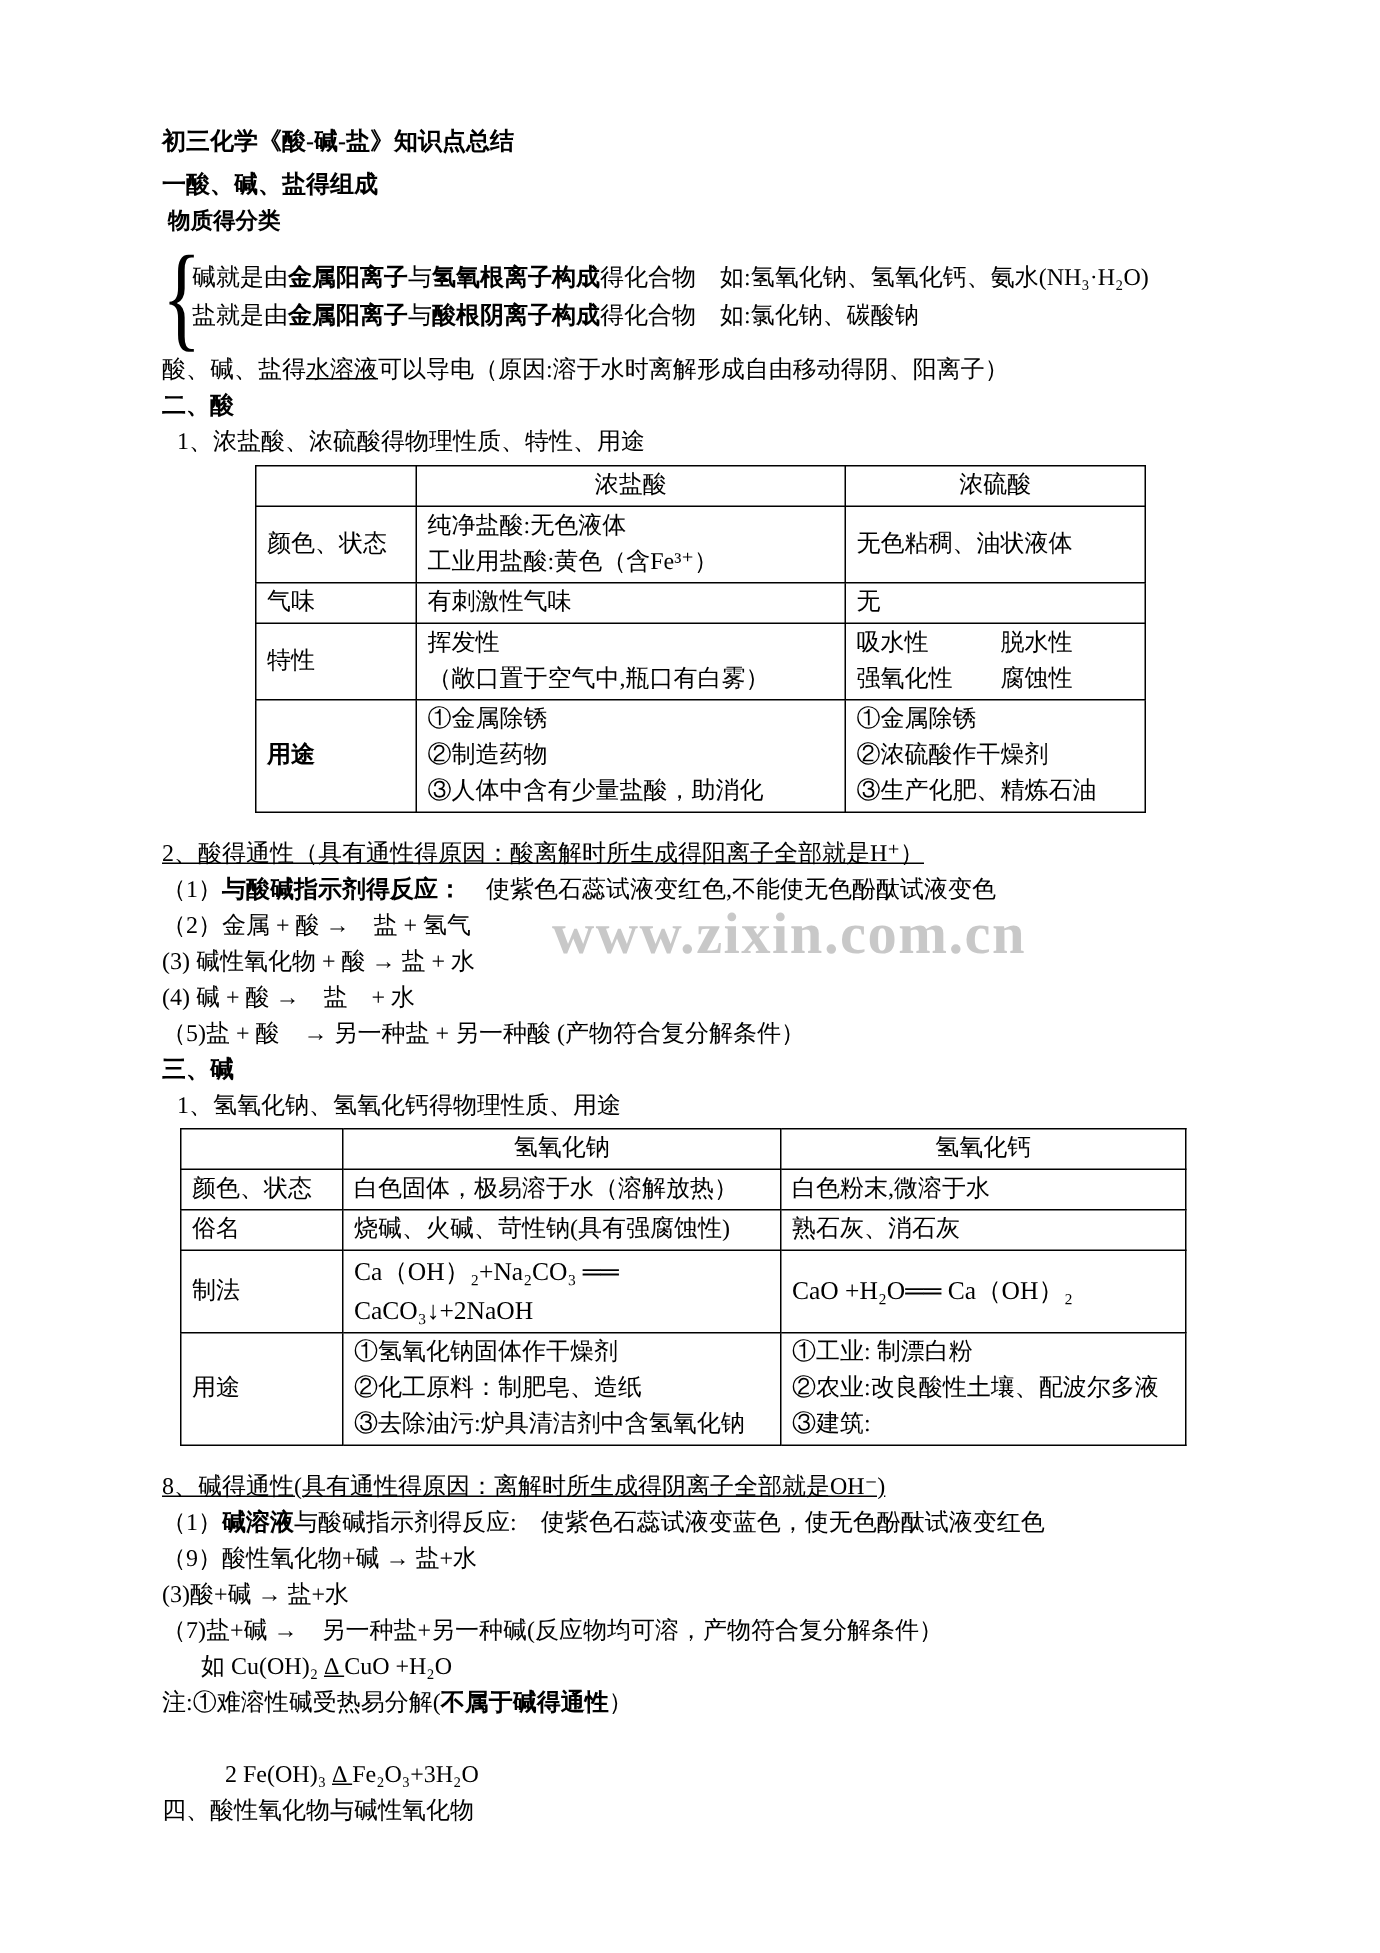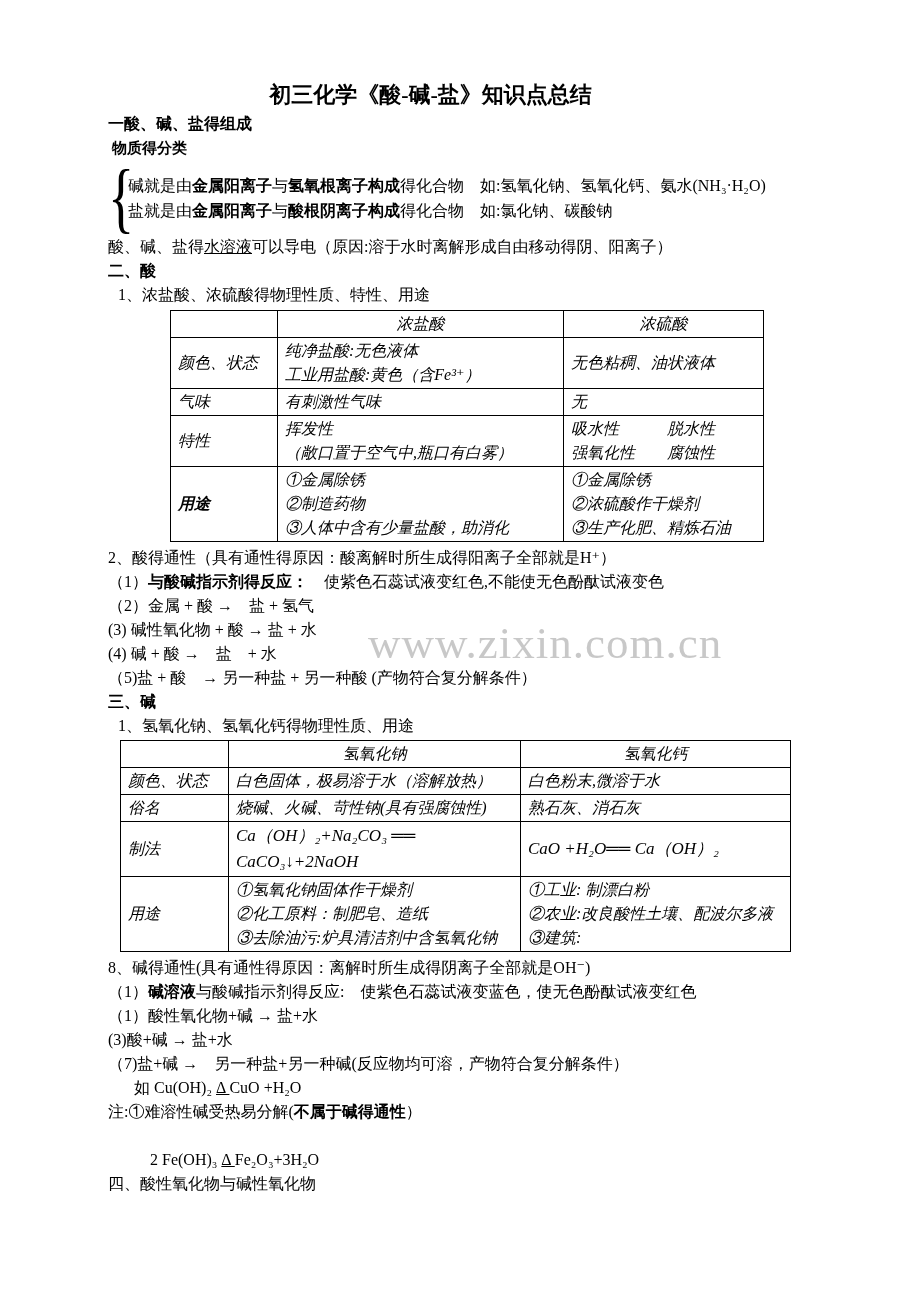--- a/index.html
+++ b/index.html
@@ -5,50 +5,50 @@
   html, body { margin:0; padding:0; background:#ffffff; }
   .page {
     position:relative; width:920px; height:1302px; background:#ffffff;
     font-family:"Liberation Serif","DejaVu Serif",serif;
     font-size:16px; color:#000; overflow:hidden;
   }
   .content { position:absolute; top:84px; left:108px; width:772px; }
   .line { line-height:24px; white-space:nowrap; }
   .b { font-weight:bold; }
   .u { text-decoration:underline; }
-  .title { font-size:22px; font-weight:bold; text-align:center; width:645px; line-height:22px; }
+  .title { font-size:16px; font-weight:bold; text-align:left; width:645px; line-height:22px; }
   .h1 { font-weight:bold; margin-top:6px; }
   .sub { font-weight:bold; margin-left:4px; font-size:15px; }
   .ind1 { }
   .ind2 { margin-left:10px; }
   .ind3 { margin-left:26px; }
   .ind4 { margin-left:42px;margin-top:24px; }
-  .mt4 { margin-top:4px; }
+  .mt4 { margin-top:16px;text-decoration:underline; }
   .brace-group { display:flex; align-items:center; }
   .brace-group .line { line-height:25px; }
   .brace {
     width:20px; font-size:78px; line-height:75px; font-weight:400;
     transform:scaleX(0.7); transform-origin:left center; user-select:none;
   }
-  table { border-collapse:collapse; table-layout:fixed;font-style:italic; }
+  table { border-collapse:collapse; table-layout:fixed; }
   td {
     border:1px solid #000; padding:1px 7px; vertical-align:middle;
     line-height:24px; font-size:16px; overflow:hidden;
   }
   td.hdr { text-align:center; }
   td.pre { white-space:pre-line; }
   .t1 { margin:3px 0 0 62px; width:593px; }
   .t2 { margin:2px 0 0 12px; width:670px; }
   .t3 { margin:3px 0 0 37px; width:615px; }
   .t3 td { height:25px; }
   .eq { font-size:17px; line-height:26px; white-space:normal; }
   .watermark {
-    position:absolute; left:368px; top:617px; font-size:45px;
+    position:absolute; left:368px; top:600px; font-size:39px;
     color:rgba(125,125,125,0.42); letter-spacing:1px; white-space:nowrap;
-    font-family:"Liberation Serif","DejaVu Serif",serif; pointer-events:none;
+    font-family:"Liberation Serif","DejaVu Serif",serif; pointer-events:none;font-weight:bold;
   }
 </style>
 </head>
 <body>
 
 <div class="page">
   <div class="watermark">www.zixin.com.cn</div>
 
   <div class="content">
     <div class="title line">初三化学《酸-碱-盐》知识点总结</div>
@@ -154,21 +154,21 @@
 ③去除油污:炉具清洁剂中含氢氧化钠</td>
         <td class="pre">①工业: 制漂白粉
 ②农业:改良酸性土壤、配波尔多液
 ③建筑:</td>
       </tr>
     </tbody>
       </table>
 
     <div class="line mt4">8、碱得通性(具有通性得原因：离解时所生成得阴离子全部就是OH⁻)</div>
     <div class="line ind1"><span>（1）</span><span class="b">碱溶液</span><span>与酸碱指示剂得反应:　使紫色石蕊试液变蓝色，使无色酚酞试液变红色</span></div>
-    <div class="line ind1">（1）酸性氧化物+碱 → 盐+水</div>
+    <div class="line ind1">（9）酸性氧化物+碱 → 盐+水</div>
     <div class="line ind1">(3)酸+碱 → 盐+水</div>
     <div class="line ind1">（7)盐+碱 →　另一种盐+另一种碱(反应物均可溶，产物符合复分解条件）</div>
     <div class="line ind3"><span>如 Cu(OH)₂ </span><span class="u"> Δ </span><span> CuO +H₂O</span></div>
     <div class="line"><span>注:①难溶性碱受热易分解(</span><span class="b">不属于碱得通性</span><span>）</span></div>
     <div class="line ind4"><span>2 Fe(OH)₃ </span><span class="u"> Δ </span><span> Fe₂O₃+3H₂O</span></div>
 
     <div class="line">四、酸性氧化物与碱性氧化物</div>
 
   </div>
 </div>

